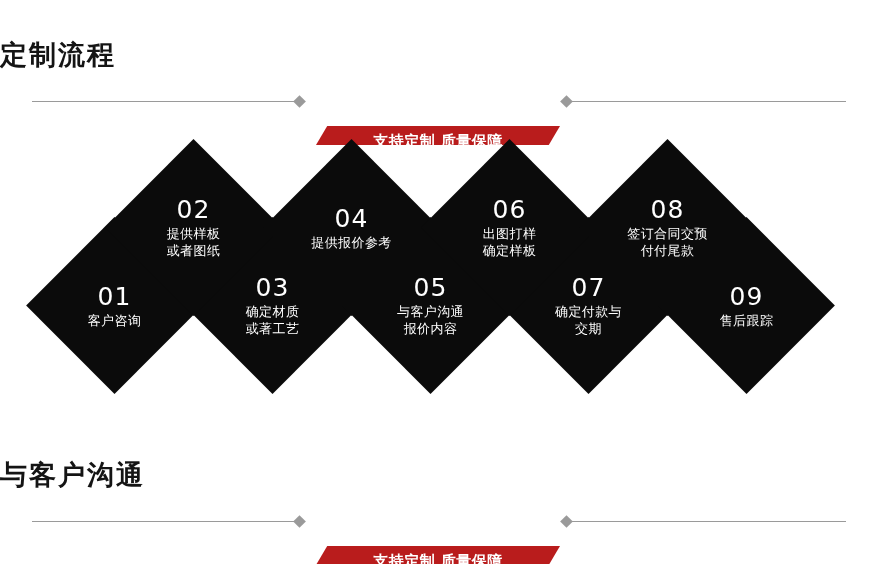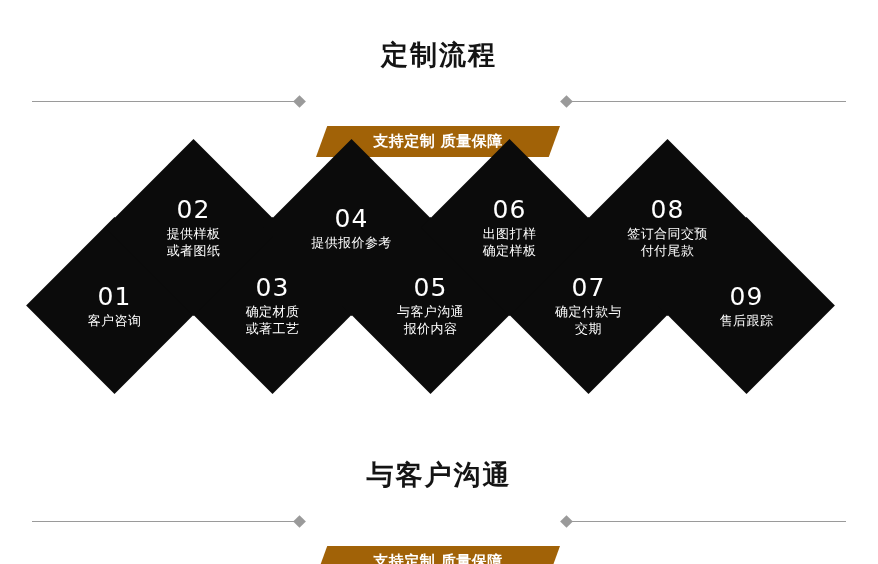--- a/index.html
+++ b/index.html
@@ -24,21 +24,20 @@
     height: 90px;
   }
   .section-header.top    { top: 38px; }
   .section-header.bottom { top: 458px; }
 
   .section-title {
     position: absolute;
     left: 0;
     top: 0;
     width: 878px;
-    text-align: center;
     font-size: 27px;
     font-weight: bold;
     letter-spacing: 2px;
     color: #141414;
     line-height: 34px;
     white-space: nowrap;
   }
 
   
   .rule {
@@ -60,22 +59,22 @@
   }
   .rule-dot.left  { left: 295px; }
   .rule-dot.right { left: 562px; }
 
   
   .ribbon {
     position: absolute;
     left: 316px;
     top: 88px;
     width: 244px;
-    height: 31px;
-    background: #a16207;
+    height: 19px;
+    background: #b91c1c;
     -webkit-clip-path: polygon(4.6% 0, 100% 0, 95.4% 100%, 0 100%);
     clip-path: polygon(4.6% 0, 100% 0, 95.4% 100%, 0 100%);
   }
   .ribbon-label {
     position: absolute;
     left: 0;
     top: 0;
     width: 244px;
     height: 31px;
     line-height: 31px;

